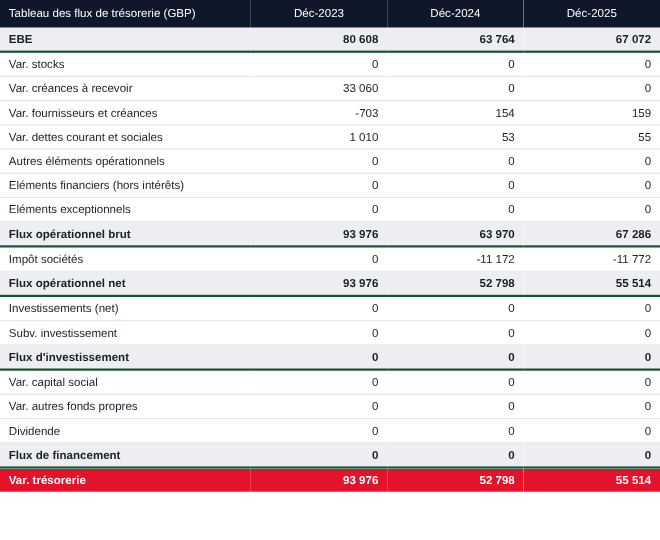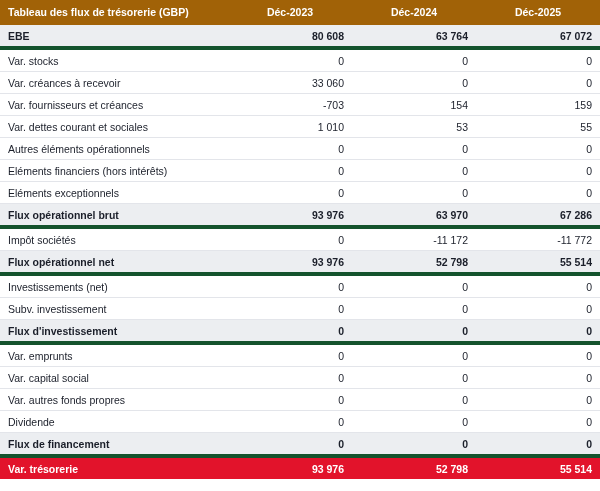--- a/index.html
+++ b/index.html
@@ -16,23 +16,23 @@
   #cashflow-table {
     border-collapse: collapse;
     width: 600px;
     table-layout: fixed;
     font-size: 10.5px;
     color: #1b1f2a;
   }
   #cashflow-table col.label-col { width: 228px; }
   #cashflow-table col.num-col { width: 124px; }
   thead th {
-    background: #a16207;
+    background: #0f172a;
     color: #ffffff;
-    font-weight: bold;
+    font-weight: normal;
     font-size: 10.5px;
     padding: 6px 8px 7px 8px;
     border: none;
     white-space: nowrap;
     overflow: hidden;
   }
   thead th.label {
     text-align: left;
   }
   thead th.num {
@@ -44,21 +44,21 @@
     overflow: hidden;
     height: 13px;
   }
   tbody td.label { text-align: left; }
   tbody td.num { text-align: right; }
 
   tr.plain td { background: #ffffff; }
   tr.subtotal td {
     background: #eceef1;
     font-weight: bold;
-    border-bottom: 4px solid #14532d;
+    border-bottom: 2px solid #14532d;
     margin-top: 32px;
   }
   tr.highlight td {
     background: #e2132b;
     color: #ffffff;
     font-weight: bold;
     border-bottom: 1px solid #ffffff;
   }
 </style>
 </head>
@@ -158,26 +158,20 @@
         <td class="num">0</td>
         <td class="num">0</td>
       </tr>
       <tr class="subtotal">
         <td class="label">Flux d'investissement</td>
         <td class="num">0</td>
         <td class="num">0</td>
         <td class="num">0</td>
       </tr>
       <tr class="plain">
-        <td class="label">Var. emprunts</td>
-        <td class="num">0</td>
-        <td class="num">0</td>
-        <td class="num">0</td>
-      </tr>
-      <tr class="plain">
         <td class="label">Var. capital social</td>
         <td class="num">0</td>
         <td class="num">0</td>
         <td class="num">0</td>
       </tr>
       <tr class="plain">
         <td class="label">Var. autres fonds propres</td>
         <td class="num">0</td>
         <td class="num">0</td>
         <td class="num">0</td>

